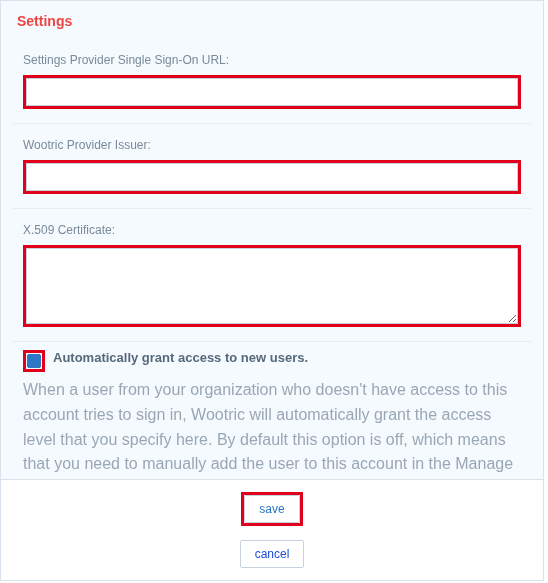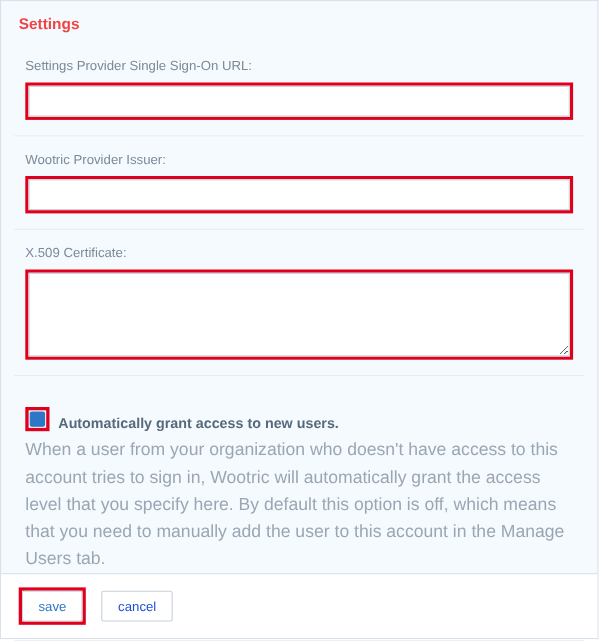--- a/index.html
+++ b/index.html
@@ -53,23 +53,23 @@
     border: 3px solid #e1001c;
     line-height: 0;
   }
   textarea.text-input {
     height: 76px;
     resize: vertical;
     line-height: 1.3;
   }
   .checkbox-row {
     display: flex;
-    align-items: flex-end;
+    align-items: flex-start;
     gap: 8px;
-    margin-top: 20px;
+    margin-top: 0;
   }
   .cb-outline {
     border: 3px solid #e1001c;
     width: 22px; height: 22px;
     display: inline-flex;
     align-items: center;
     justify-content: center;
     flex-shrink: 0;
   }
   .cb {
@@ -101,20 +101,21 @@
   }
   .footer {
     position: absolute;
     bottom: 0; left: 0; right: 0;
     border-top: 1px solid #d9e2ec;
     background: #fff;
     padding: 12px 16px;
     display: flex;
     gap: 14px;
     align-items: center;
+    flex-direction: column;
   }
   .btn {
     height: 28px;
     padding: 0 14px;
     border: 1px solid #c8d2dc;
     background: #fff;
     font-size: 12px;
     cursor: pointer;
     color: #1d4ed8;
     border-radius: 2px;

